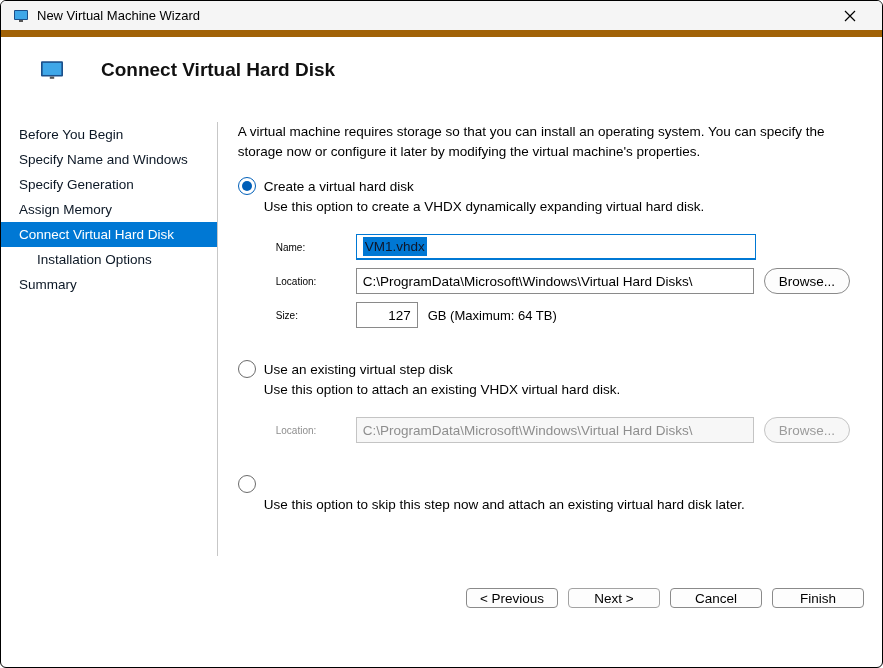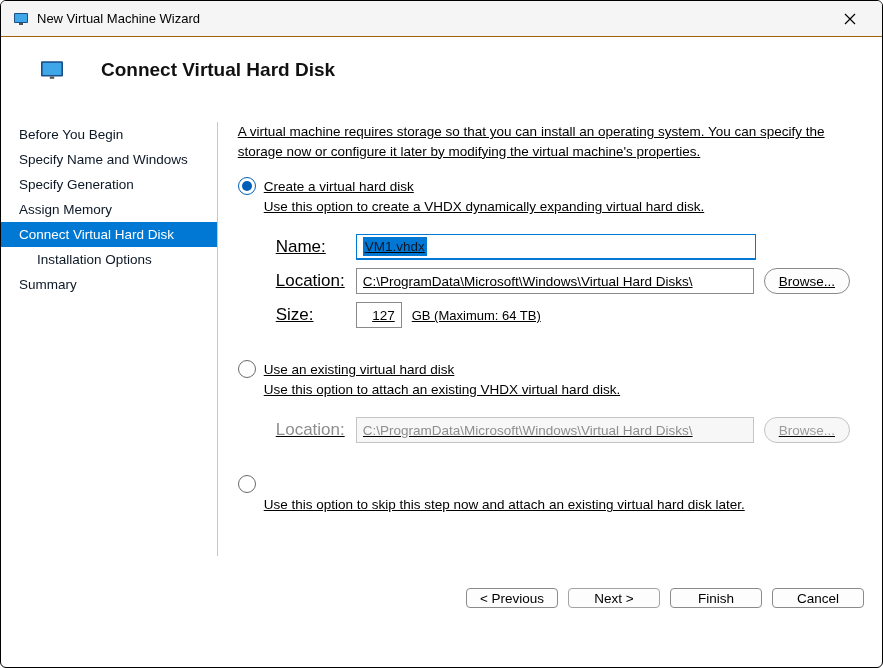--- a/index.html
+++ b/index.html
@@ -14,21 +14,21 @@
     overflow: hidden;
     border: 1px solid #000;
     border-radius: 6px;
   }
   .titlebar {
     height: 36px;
     display: flex;
     align-items: center;
     padding: 0 12px;
     background: #f5f5f5;
-    border-bottom: 1px solid #a16207;
+    border-bottom: 7px solid #a16207;
   }
   .titlebar-icon {
     width: 16px; height: 16px;
     margin-right: 8px;
     display: inline-flex;
   }
   .titlebar-text { flex: 1; font-size: 13px; }
   .titlebar-close {
     width: 40px; height: 28px;
     display: flex; align-items: center; justify-content: center;
@@ -68,21 +68,20 @@
   }
   .nav-item.selected {
     background: #0078d4;
     color: #fff;
   }
   .nav-item.indent { padding-left: 36px; }
   .divider { width:1px; background:#c7c7c7; margin: 18px 6px 18px 0; }
   .main {
     flex: 1;
     padding: 18px 20px 10px 14px;
-    text-decoration: underline;
   }
   .intro-text {
     font-size: 13.5px;
     line-height: 1.45;
     margin-bottom: 16px;
   }
   .option-block { margin-bottom: 14px; }
   .radio-row {
     display: flex; align-items: center; gap: 8px; margin-bottom: 4px;
   }
@@ -96,30 +95,30 @@
     content:""; width:10px;height:10px;border-radius:50%;background:#005fb8;
   }
   .radio-label { font-size: 13.5px; }
   .option-desc { margin-left: 26px; font-size:13.5px; margin-bottom:10px; }
   .fields-box {
     margin-left: 26px;
     padding: 10px 12px 10px 12px;
     border: none;
   }
   .field-row { display:flex; align-items:center; margin-bottom:8px; gap:10px; }
-  .field-label { width:70px; font-size:17px; }
+  .field-label { width:70px; font-size:10px; }
   .text-input {
     height:26px; border:1px solid #8a8a8a; padding:2px 6px; font-family:inherit; font-size:13.5px;
     background:#fff;
   }
   .text-input.name-input { width:400px; border:1px solid #0078d4; border-bottom:2px solid #0078d4; }
   .name-input { background: #fff; }
   .name-value { background:#0078d4;color:#0f172a;padding:2px 2px; }
   .loc-input { width:398px; }
-  .size-input { width:46px; text-align:right; }
+  .size-input { width:62px; text-align:right; }
   .browse-btn {
     height:26px; padding:2px 14px; border:1px solid #8a8a8a; background:#fdfdfd; font-family:inherit; font-size:13.5px; cursor:default;
     border-radius:13px;
   }
   .browse-btn.disabled { color:#9b9b9b; border-color:#c4c4c4; background:#f7f7f7; }
   .disabled-text { color:#8e8e8e; }
   .footer {
     display:flex; justify-content:flex-end; gap:10px;
     padding: 14px 18px 18px;
   }
@@ -202,21 +201,21 @@
           <span class="field-label">Size:</span>
           <input class="text-input size-input" value="127" style="">
           <span>GB (Maximum: 64 TB)</span>
         </div>
       </div>
     </div>
 
     <div class="option-block">
       <div class="radio-row">
         <span class="radio"></span>
-        <span class="radio-label">Use an existing virtual hard disk</span>
+        <span class="radio-label">Use an existing virtual step disk</span>
       </div>
       <div class="option-desc">Use this option to attach an existing VHDX virtual hard disk.</div>
       <div class="fields-box">
         <div class="field-row">
           <span class="field-label disabled-text">Location:</span>
           <input class="loc-disabled-input" disabled="" value="C:\ProgramData\Microsoft\Windows\Virtual Hard Disks\" style="">
           <button class="browse-btn disabled" disabled="">Browse...</button>
         </div>
       </div>
     </div>
@@ -226,15 +225,15 @@
         <span class="radio"></span>
       </div>
       <div class="option-desc">Use this option to skip this step now and attach an existing virtual hard disk later.</div>
     </div>
   </div>
 </div>
 
 <div class="footer">
   <button class="footer-btn">&lt; Previous</button>
   <button class="footer-btn primary">Next &gt;</button>
+  <button class="footer-btn">Cancel</button>
   <button class="footer-btn">Finish</button>
-  <button class="footer-btn">Cancel</button>
 </div>
 
 </body></html>

